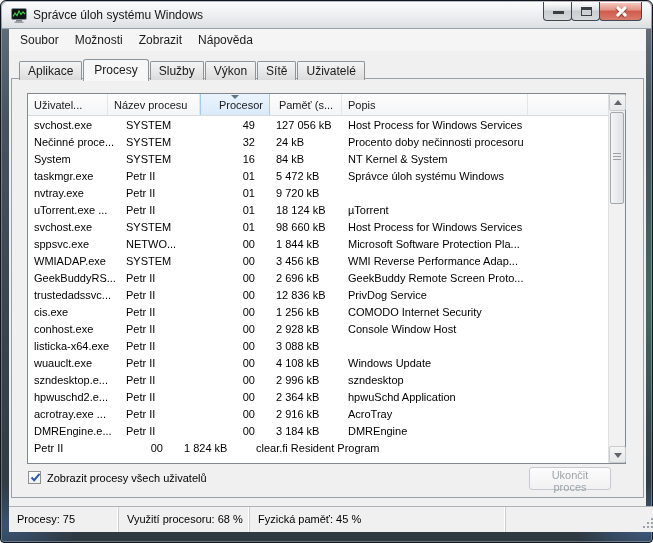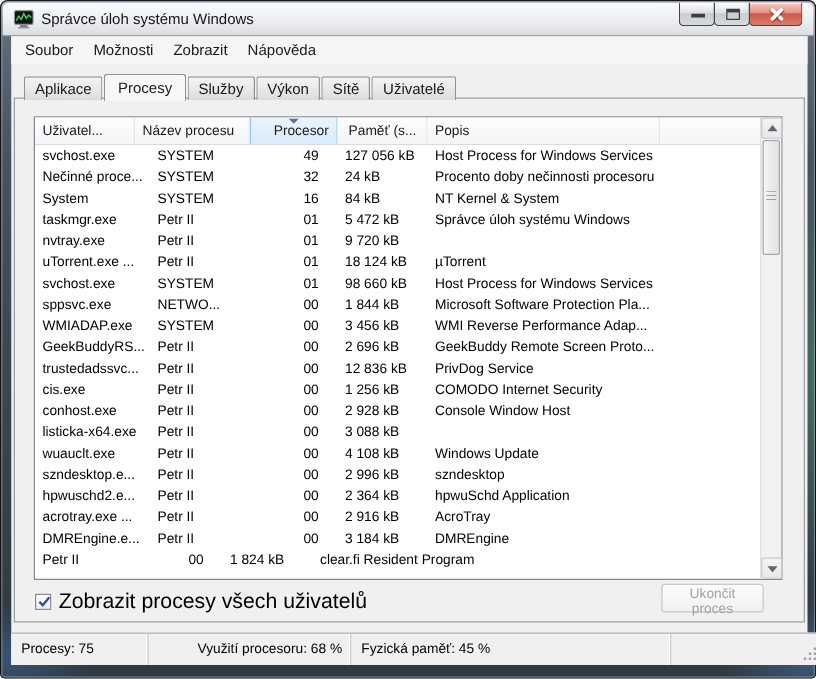--- a/index.html
+++ b/index.html
@@ -75,31 +75,31 @@
   .sb-btn.up{top:0;}
   .sb-btn.down{bottom:0;}
   .arr-up{display:block;width:0;height:0;margin:5px auto 0;border-left:4px solid transparent;border-right:4px solid transparent;border-bottom:5px solid #60666c;}
   .arr-down{display:block;width:0;height:0;margin:6px auto 0;border-left:4px solid transparent;border-right:4px solid transparent;border-top:5px solid #60666c;}
   .sb-thumb{position:absolute;top:18px;left:1px;right:1px;height:92px;border:1px solid #a3a8ad;border-radius:2px;
     background:linear-gradient(90deg,#f4f5f6,#dfe1e3);}
   .grip-lines{display:block;width:8px;height:7px;margin:40px auto 0;
     background:repeating-linear-gradient(180deg,#9aa0a5 0 1px,transparent 1px 3px);}
 
   
-  .show-all{position:absolute;left:16px;top:392px;display:flex;align-items:center;font-size:17px;color:#000;cursor:default;}
+  .show-all{position:absolute;left:16px;top:392px;display:flex;align-items:center;font-size:11px;color:#000;cursor:default;}
   .checkbox{width:13px;height:13px;border:1px solid #8e9094;background:linear-gradient(180deg,#fdfdfd,#eef0f2);margin-right:6px;position:relative;}
   .checkbox svg{position:absolute;left:0;top:-1px;}
   .endbtn{position:absolute;left:517px;top:388px;width:82px;height:23px;font-family:"Liberation Sans",sans-serif;font-size:11px;
     color:#9fa3a7;background:linear-gradient(180deg,#fcfcfc,#f1f1f2);border:1px solid #c6cace;border-radius:3px;}
 
   
   .statusbar{position:absolute;left:0;top:477px;width:648px;height:26px;background:#f0f0f0;border-top:1px solid #aeb2b6;display:flex;}
   .sb-panel{height:100%;padding:6px 0 0 8px;font-size:11px;color:#000;border-right:1px solid #cbcdcf;box-shadow:inset -1px 0 0 #ffffff;white-space:nowrap;}
   .sb-panel.p1{width:110px;}
-  .sb-panel.p2{width:131px;margin-left:31px;}
+  .sb-panel.p2{width:131px;}
   .sb-panel.p3{width:256px;}
   .sb-panel.p4{flex:1;border-right:none;box-shadow:none;}
   .grip{position:absolute;right:4px;bottom:4px;width:2px;height:2px;background:#9da1a5;
     box-shadow:0 -4px 0 #9da1a5,0 -8px 0 #9da1a5,-4px 0 0 #9da1a5,-4px -4px 0 #9da1a5,-8px 0 0 #9da1a5;}
 </style>
 </head>
 <body>
 
 <div class="window">
 

